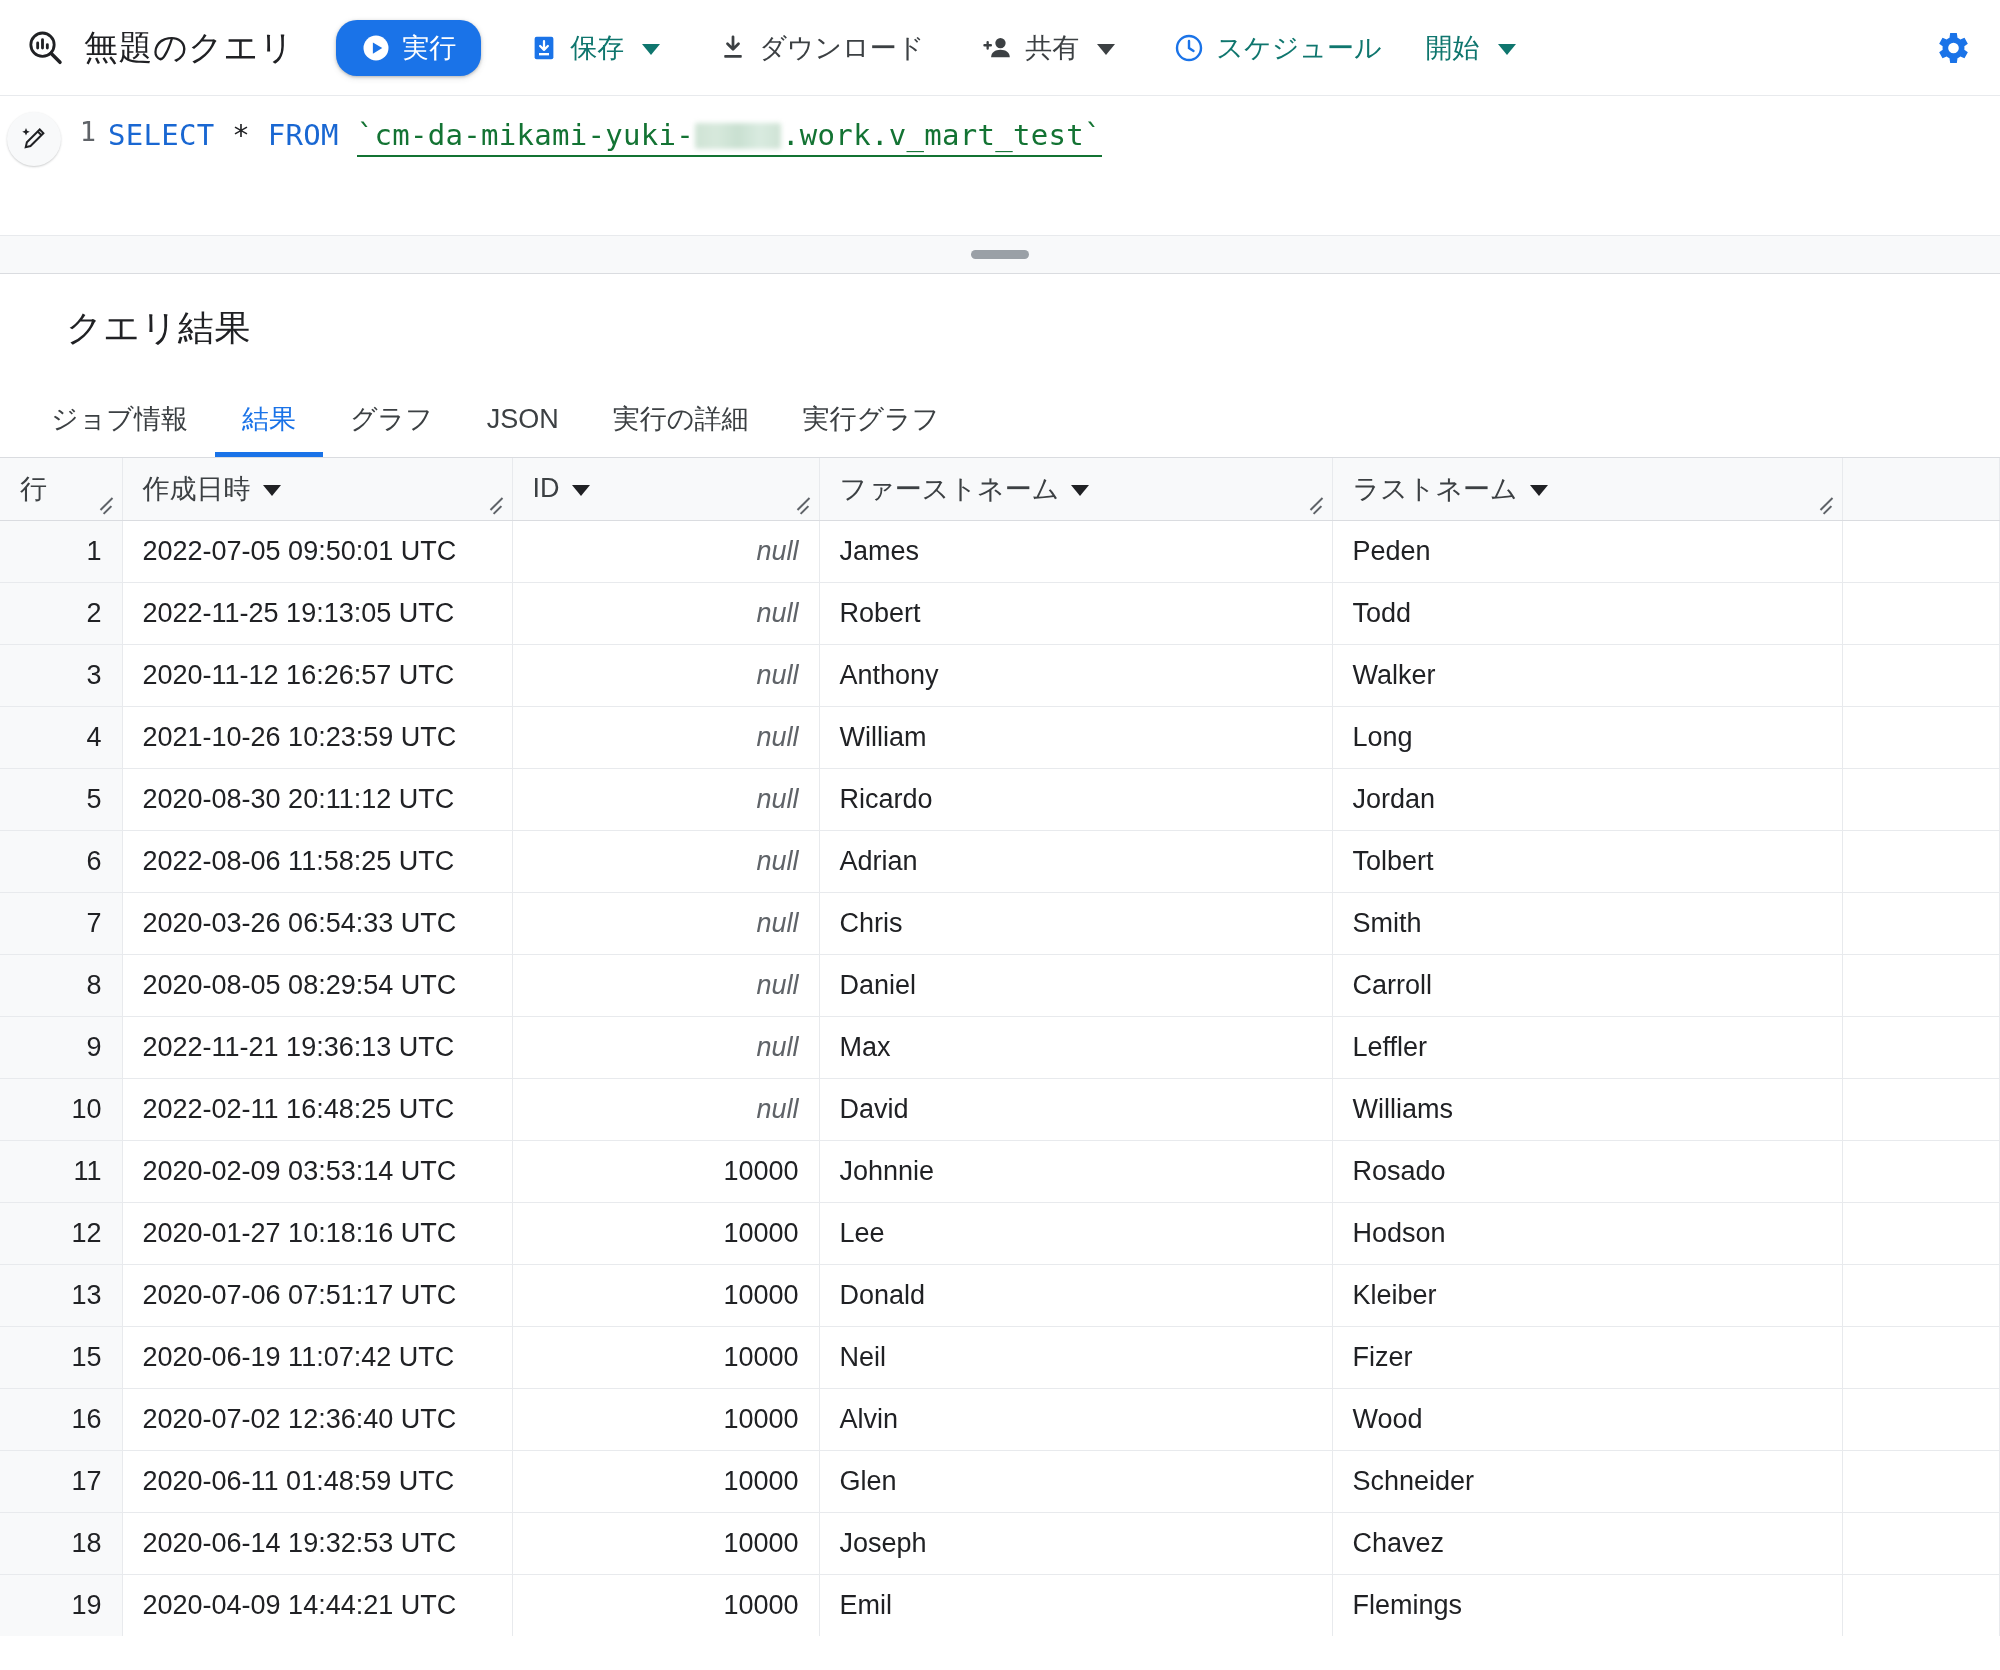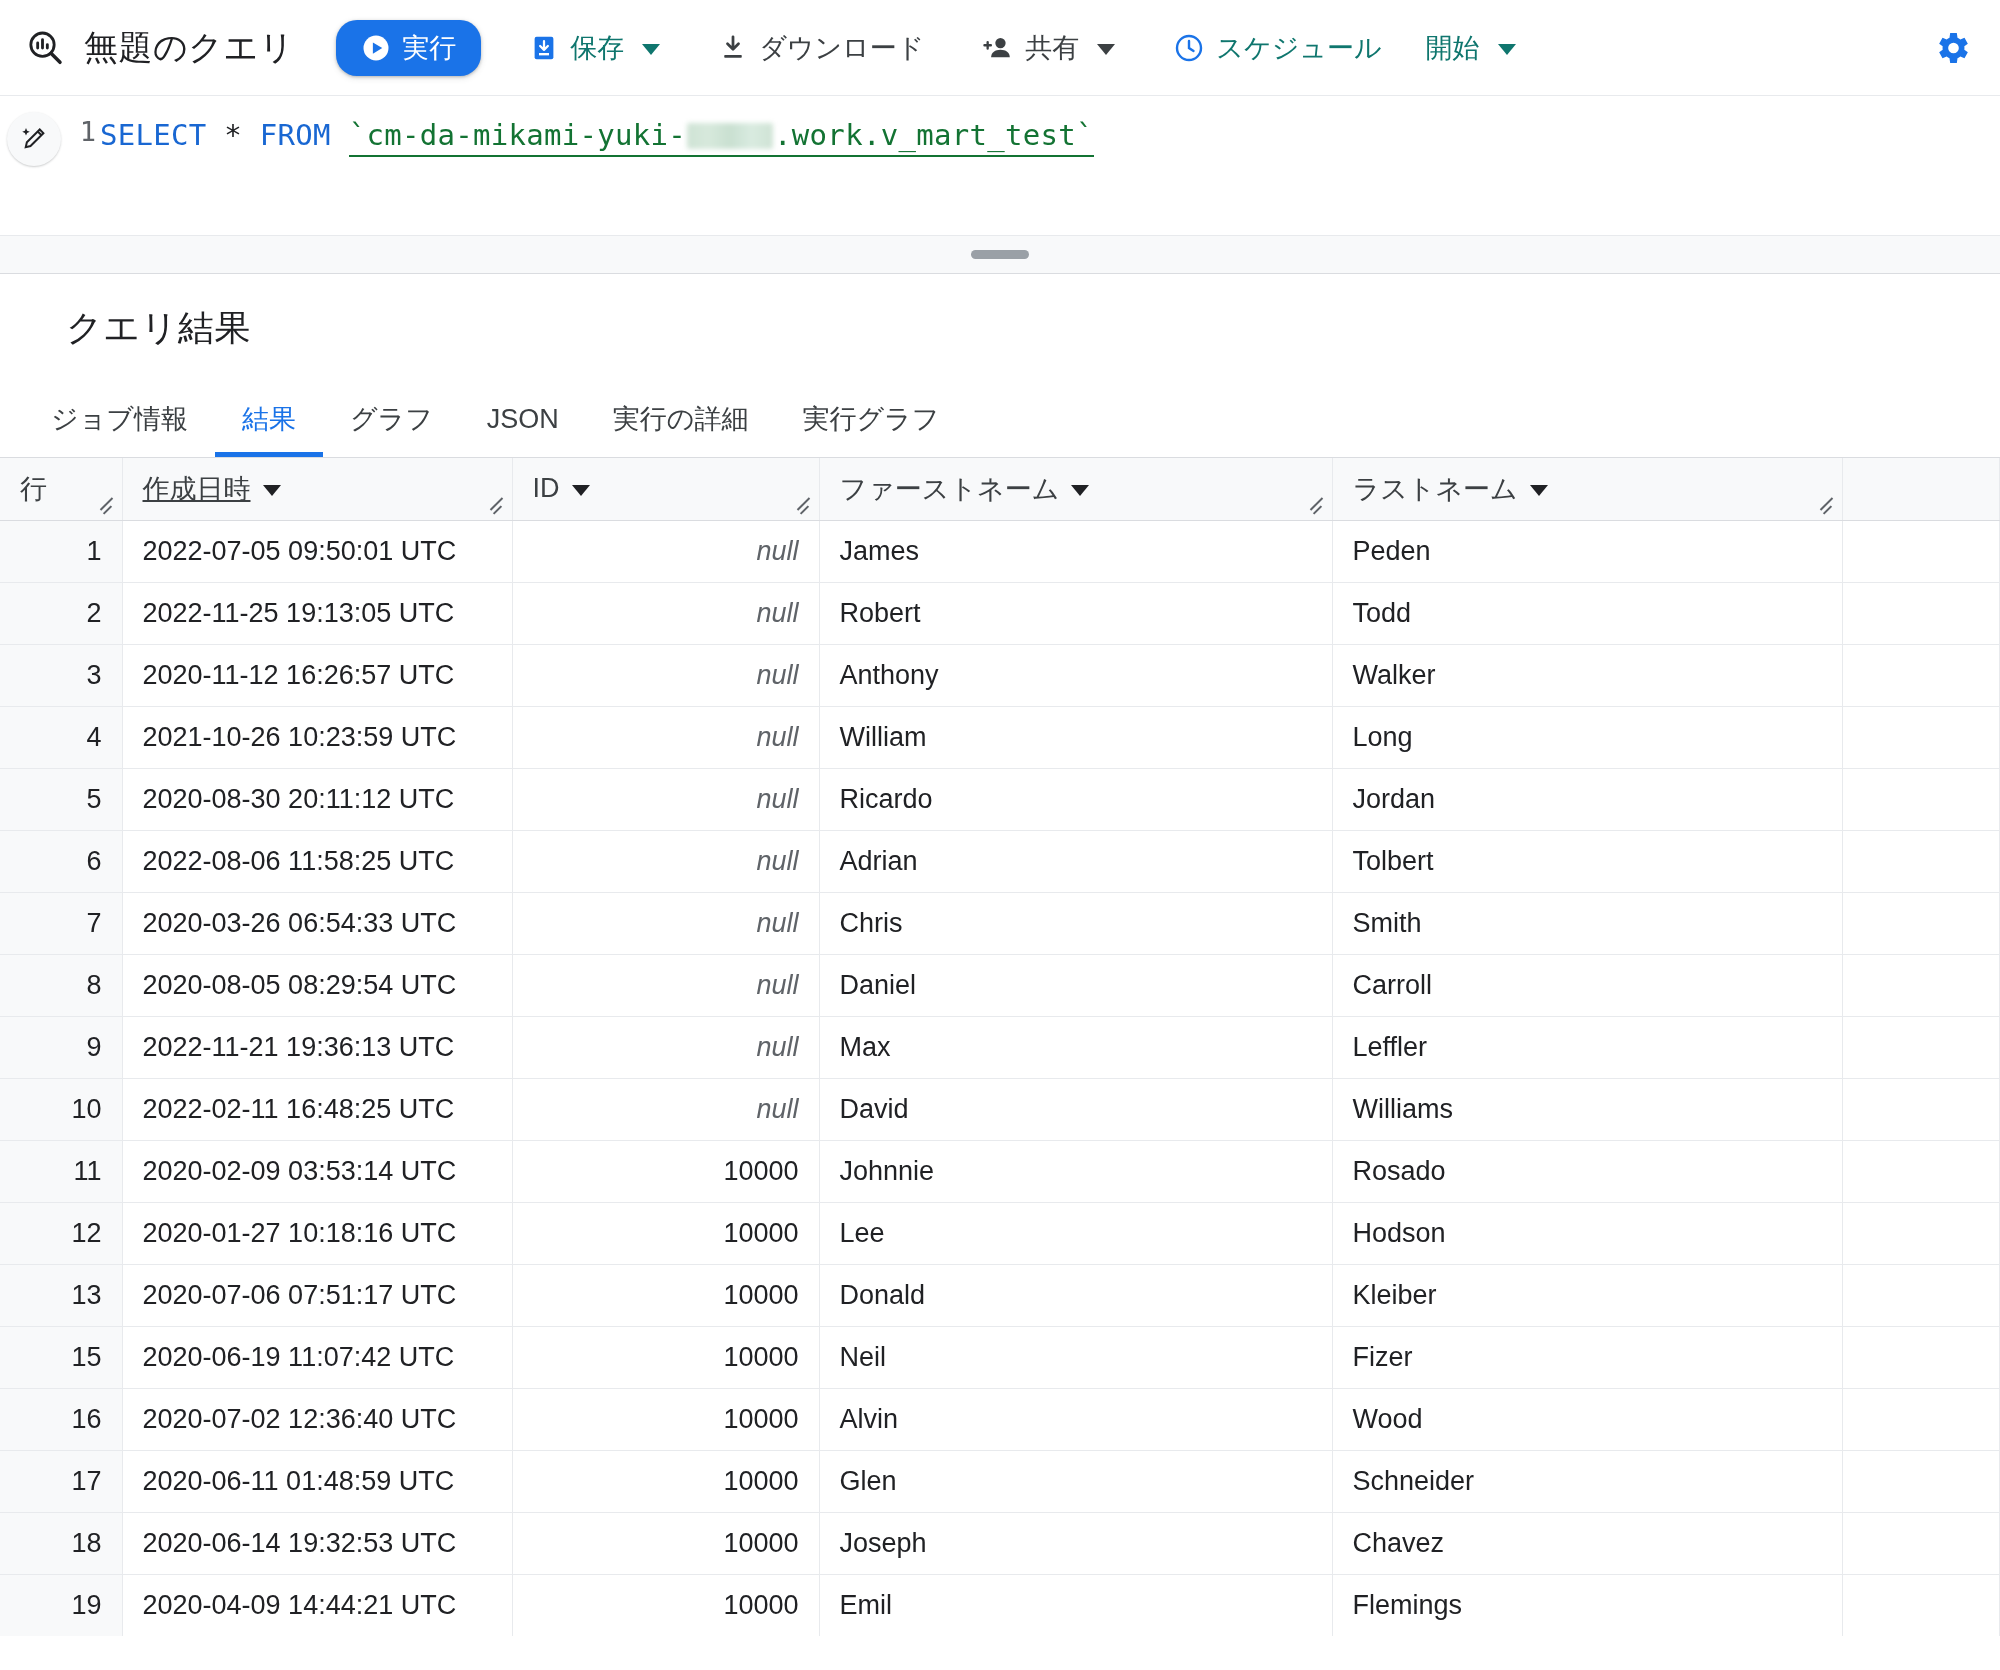--- a/index.html
+++ b/index.html
@@ -93,21 +93,21 @@
     position: absolute;
     left: 62px; top: 20px;
     width: 34px;
     text-align: right;
     font-family: "DejaVu Sans Mono", "Liberation Mono", monospace;
     font-size: 27px;
     color: #5f6368;
   }
   .code-line {
     position: absolute;
-    left: 100px; top: 20px;
+    left: 108px; top: 20px;
     font-family: "DejaVu Sans Mono", "Liberation Mono", monospace;
     font-size: 29px;
     letter-spacing: 0.3px;
     white-space: pre;
     line-height: 38px;
   }
   .kw { color: #1967d2; }
   .op { color: #202124; }
   .tbl {
     color: #137333;
@@ -229,21 +229,21 @@
     width: 17px; height: 2px;
     background: #5f6368;
     transform: rotate(-45deg);
     transform-origin: center;
   }
   .col-resize i:nth-child(1) { left: 1px; top: 7px; }
   .col-resize i:nth-child(2) { left: 5px; top: 13px; width: 11px; }
 
   th.c-row { width: 122px; text-align: right; padding-right: 26px; }
   th.c-row .hdr { justify-content: flex-start; }
-  th.c-ts  { width: 390px; text-decoration: underline; }
+  th.c-ts  { width: 390px; }
   th.c-id  { width: 307px; }
   th.c-fn  { width: 513px; }
   th.c-ln  { width: 510px; }
   th.c-pad { width: auto; border-right: none; }
 
   table.results td {
     height: 62px;
     border-bottom: 1px solid #e8eaed;
     border-right: 1px solid #e8eaed;
     padding: 0 20px;

